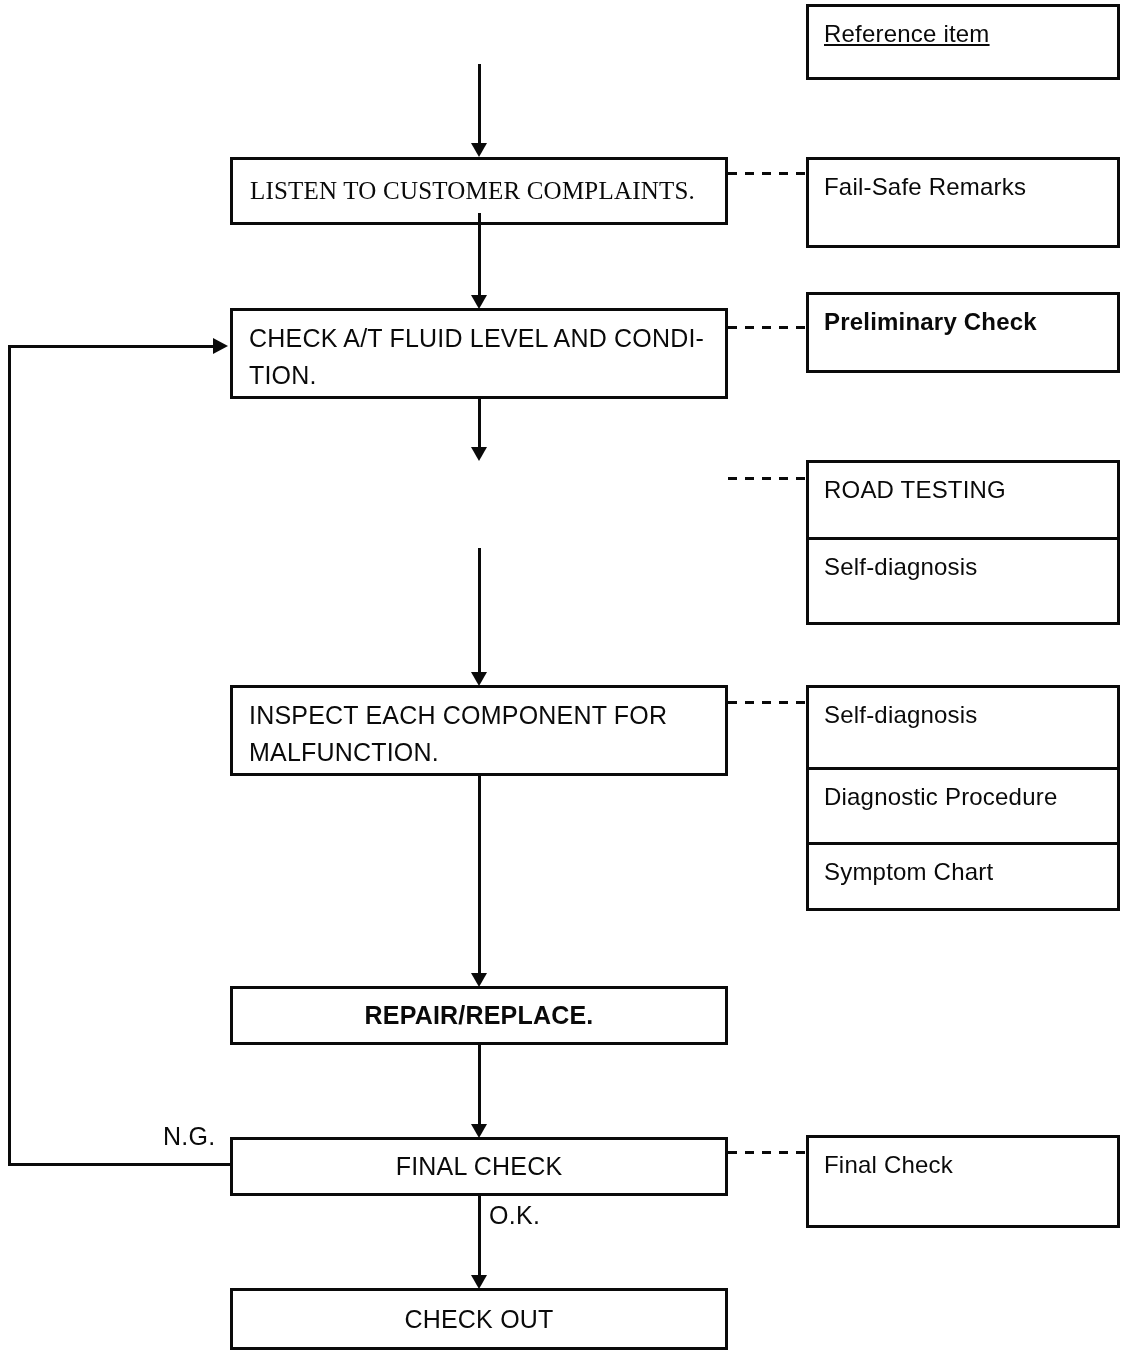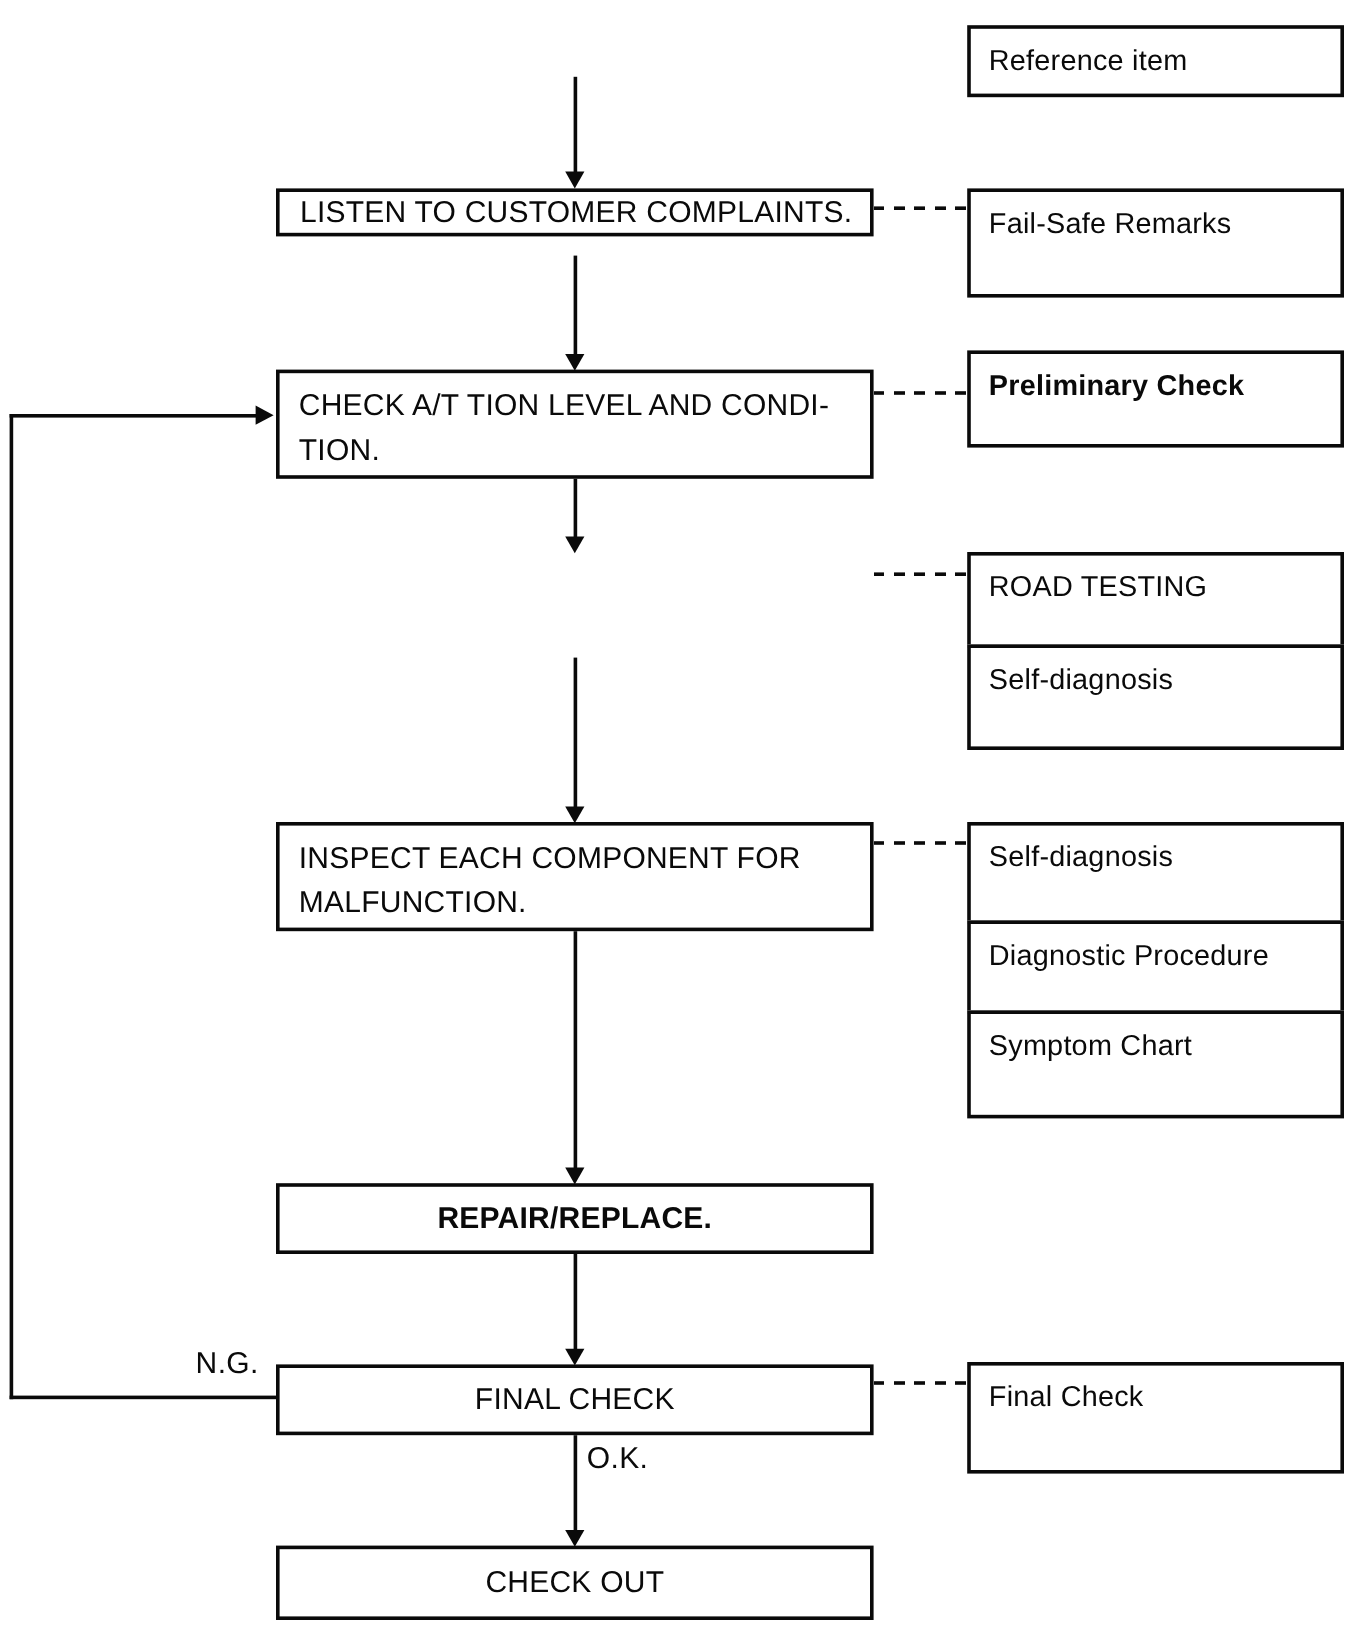--- a/index.html
+++ b/index.html
@@ -64,26 +64,26 @@
     letter-spacing:0.3px;
     white-space:nowrap;
   }
 </style>
 </head>
 <body>
 
 <div id="canvas">
 
 
-  <div class="box main leftmid" style="top:157px;height:40px;">
+  <div class="box main leftmid" style="top:157px;height:68px;font-family:Liberation Serif, serif;">
     <span>LISTEN TO CUSTOMER COMPLAINTS.</span>
   </div>
 
   <div class="box main multiline" style="top:308px;height:91px;">
-    <div>CHECK A/T TION LEVEL AND CONDI-</div>
+    <div>CHECK A/T FLUID LEVEL AND CONDI-</div>
     <div>TION.</div>
   </div>
 
 
   <div class="box main multiline" style="top:685px;height:91px;">
     <div>INSPECT EACH COMPONENT FOR</div>
     <div>MALFUNCTION.</div>
   </div>
 
   <div class="box main center" style="top:986px;height:59px;font-weight:bold;">
@@ -91,21 +91,21 @@
   </div>
 
   <div class="box main center" style="top:1137px;height:59px;">
     <span>FINAL CHECK</span>
   </div>
 
   <div class="box main center" style="top:1288px;height:62px;">
     <span>CHECK OUT</span>
   </div>
 
-  <div class="box ref" style="top:21px;height:60px;">
+  <div class="box ref" style="top:4px;height:76px;text-decoration:underline;">
     <span>Reference item</span>
   </div>
 
   <div class="box ref" style="top:157px;height:91px;">
     <span>Fail-Safe Remarks</span>
   </div>
 
   <div class="box ref" style="top:292px;height:81px;font-weight:bold;">
     <span>Preliminary Check</span>
   </div>
@@ -116,21 +116,21 @@
   <div class="box ref" style="top:537px;height:88px;">
     <span>Self-diagnosis</span>
   </div>
 
   <div class="box ref" style="top:685px;height:85px;">
     <span>Self-diagnosis</span>
   </div>
   <div class="box ref" style="top:767px;height:78px;">
     <span>Diagnostic Procedure</span>
   </div>
-  <div class="box ref" style="top:842px;height:90px;">
+  <div class="box ref" style="top:842px;height:69px;">
     <span>Symptom Chart</span>
   </div>
 
   <div class="box ref" style="top:1135px;height:93px;">
     <span>Final Check</span>
   </div>
 
   <div class="vline" style="left:478px;top:64px;height:84px;"></div>
   <div class="head-down" style="left:471px;top:143px;"></div>
 

